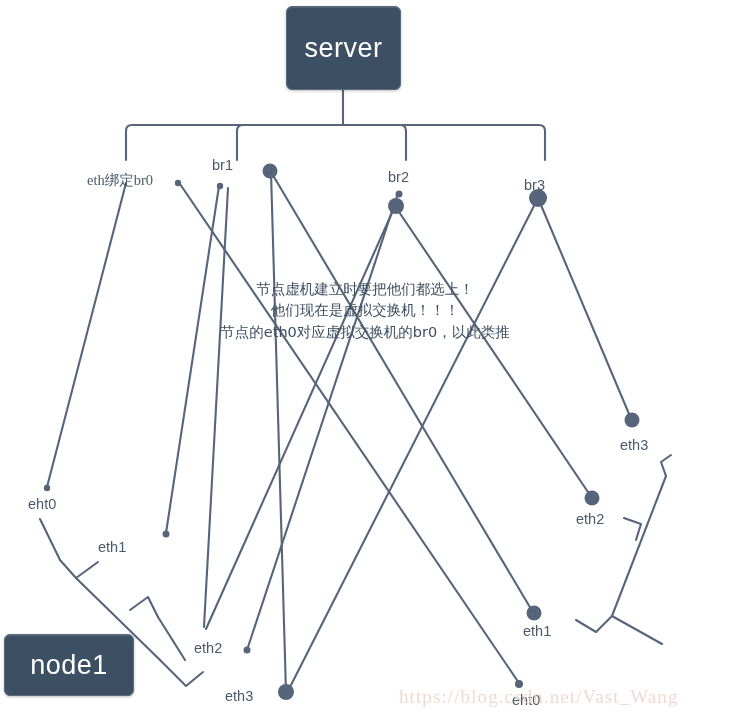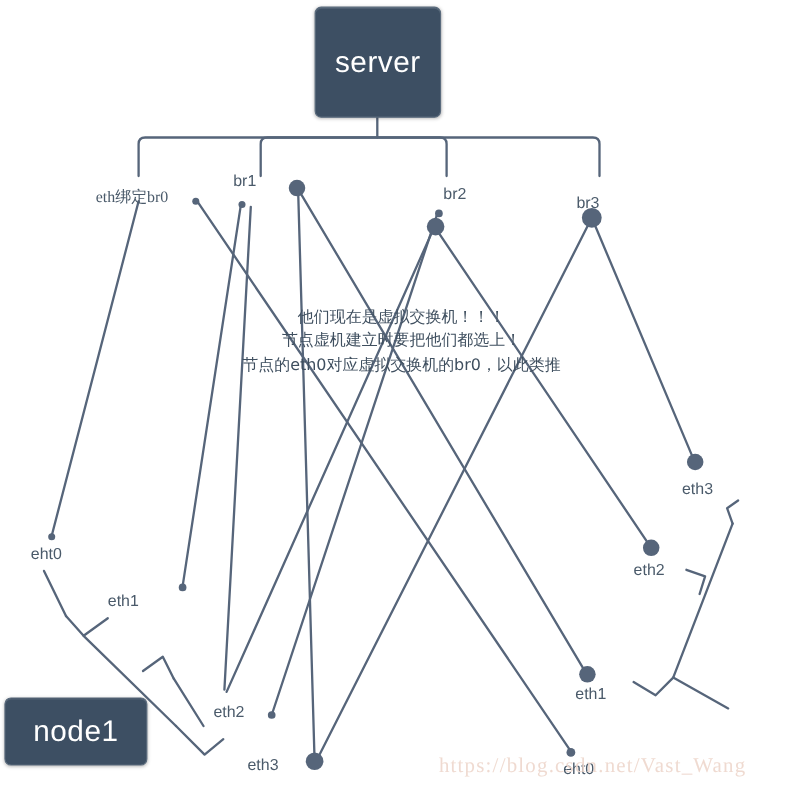--- a/index.html
+++ b/index.html
@@ -35,21 +35,21 @@
     border-radius: 6px;
     box-shadow: 0 1px 3px rgba(0,0,0,0.25), inset 0 1px 0 rgba(255,255,255,0.12);
     color: #ffffff;
     display: flex;
     align-items: center;
     justify-content: center;
     letter-spacing: 0.5px;
   }
   .box-server {
     left: 286px; top: 6px;
-    width: 115px; height: 101px;
+    width: 115px; height: 84px;
     font-size: 27px;
   }
   .box-node1 {
     left: 4px; top: 634px;
     width: 130px; height: 62px;
     font-size: 27px;
   }
   .box-node2 {
     left: 610px; top: 628px;
     width: 118px; height: 80px;
@@ -152,34 +152,34 @@
 
   <div class="box box-server">
     <span>server</span>
   </div>
   <div class="box box-node1">
     <span>node1</span>
   </div>
 
   <div class="lbl lbl-cn" style="left:87px; top:173px;">eth绑定br0</div>
   <div class="lbl" style="left:212px; top:158px;">br1</div>
-  <div class="lbl" style="left:388px; top:170px;margin-left:15px;">br2</div>
+  <div class="lbl" style="left:388px; top:170px;">br2</div>
   <div class="lbl" style="left:524px; top:178px;">br3</div>
 
   <div class="lbl" style="left:28px; top:497px;">eht0</div>
   <div class="lbl" style="left:98px; top:540px;">eth1</div>
   <div class="lbl" style="left:194px; top:641px;">eth2</div>
   <div class="lbl" style="left:225px; top:689px;">eth3</div>
 
   <div class="lbl" style="left:620px; top:438px;">eth3</div>
   <div class="lbl" style="left:576px; top:512px;">eth2</div>
   <div class="lbl" style="left:523px; top:624px;">eth1</div>
   <div class="lbl" style="left:512px; top:693px;">eht0</div>
 
   <div class="note">
+    <div>节点虚机建立时要把他们都选上！</div>
     <div>他们现在是虚拟交换机！！！</div>
-    <div>节点虚机建立时要把他们都选上！</div>
     <div>节点的eth0对应虚拟交换机的br0，以此类推</div>
   </div>
 
   <div class="watermark">https://blog.csdn.net/Vast_Wang</div>
 
 </div>
 
 </body></html>

